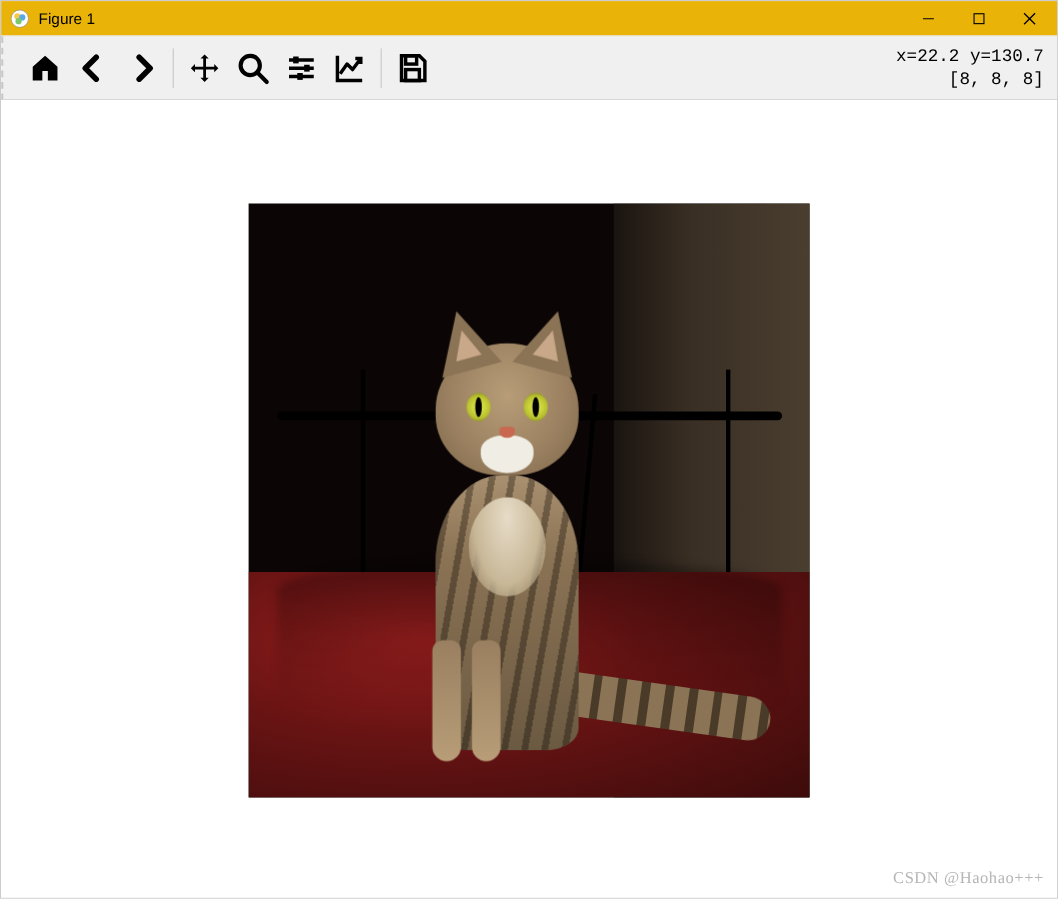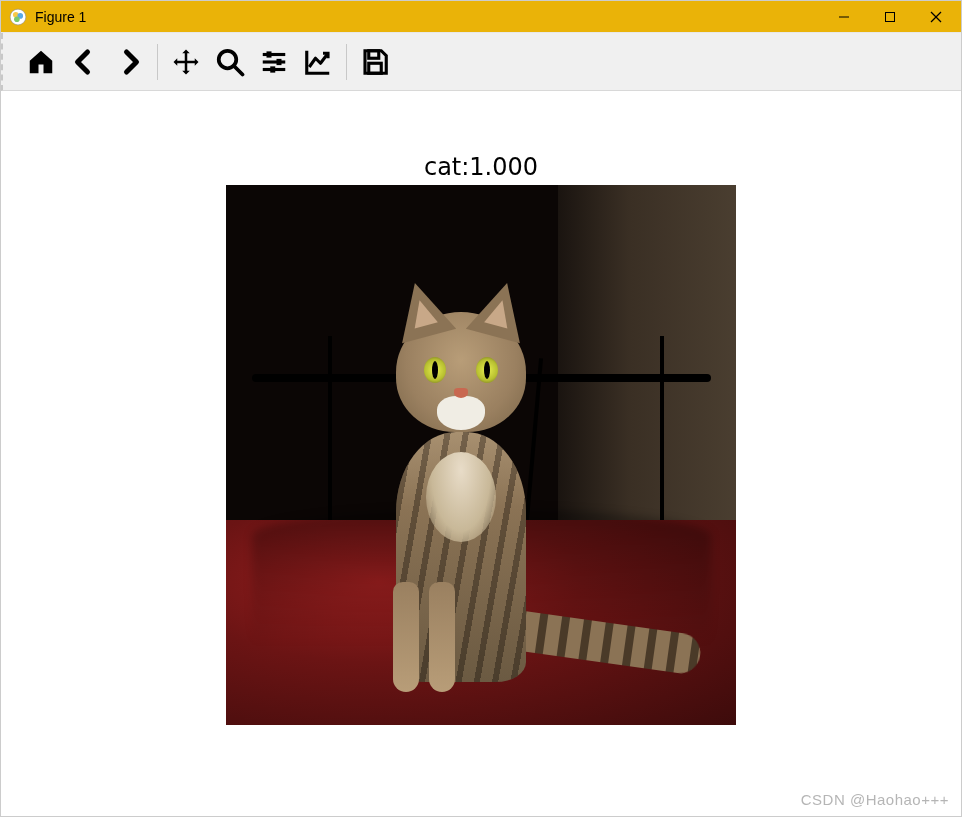--- a/index.html
+++ b/index.html
@@ -225,21 +225,21 @@
       width: 200px; height: 40px;
       background: repeating-linear-gradient(90deg, #8b7355 0 14px, #4a3a28 14px 22px);
       border-radius: 20px;
       transform: rotate(8deg);
     }
     .watermark {
       position: absolute;
       bottom: 10px; right: 12px;
       font-size: 15px;
       color: rgba(120,120,120,0.55);
-      font-family: Liberation Sans, sans-serif;
+      font-family: Liberation Serif, serif;
       letter-spacing: 0.5px;
     }
   </style>
 </head>
 <body>
 
 <div class="titlebar">
   <span class="app-icon">
     <svg viewBox="0 0 16 16">
       <circle cx="8" cy="8" r="7" fill="#fff" stroke="#888" stroke-width="0.5"></circle>
@@ -314,24 +314,27 @@
       </svg>
   </div>
   <div class="tool-sep"></div>
   <div class="tool-btn">
     <svg viewBox="0 0 24 24">
         <path d="M4 3 L17 3 L21 7 L21 21 L4 21 Z" fill="none" stroke="#000" stroke-width="2.5"></path>
         <rect x="7" y="3" width="8" height="6" fill="none" stroke="#000" stroke-width="2.5"></rect>
         <rect x="7" y="13" width="10" height="8" fill="none" stroke="#000" stroke-width="2.5"></rect>
       </svg>
   </div>
+  <div class="toolbar-status">
+    <div>x=22.2 y=130.7</div>
+    <div>[8, 8, 8]</div>
+  </div>
 </div>
 
 <div class="figure-area">
-  <div class="plot-title">cat:1.000</div>
   <div class="plot-image" title="tabby cat sitting on red bed">
     <div class="scene-bg-right"></div>
     <div class="headboard-bar hb1"></div>
     <div class="headboard-bar hb2"></div>
     <div class="headboard-bar hb3"></div>
     <div class="headboard-bar hb4"></div>
     <div class="bed"></div>
     <div class="bed-fold"></div>
     <div class="cat">
       <div class="cat-tail"></div>

